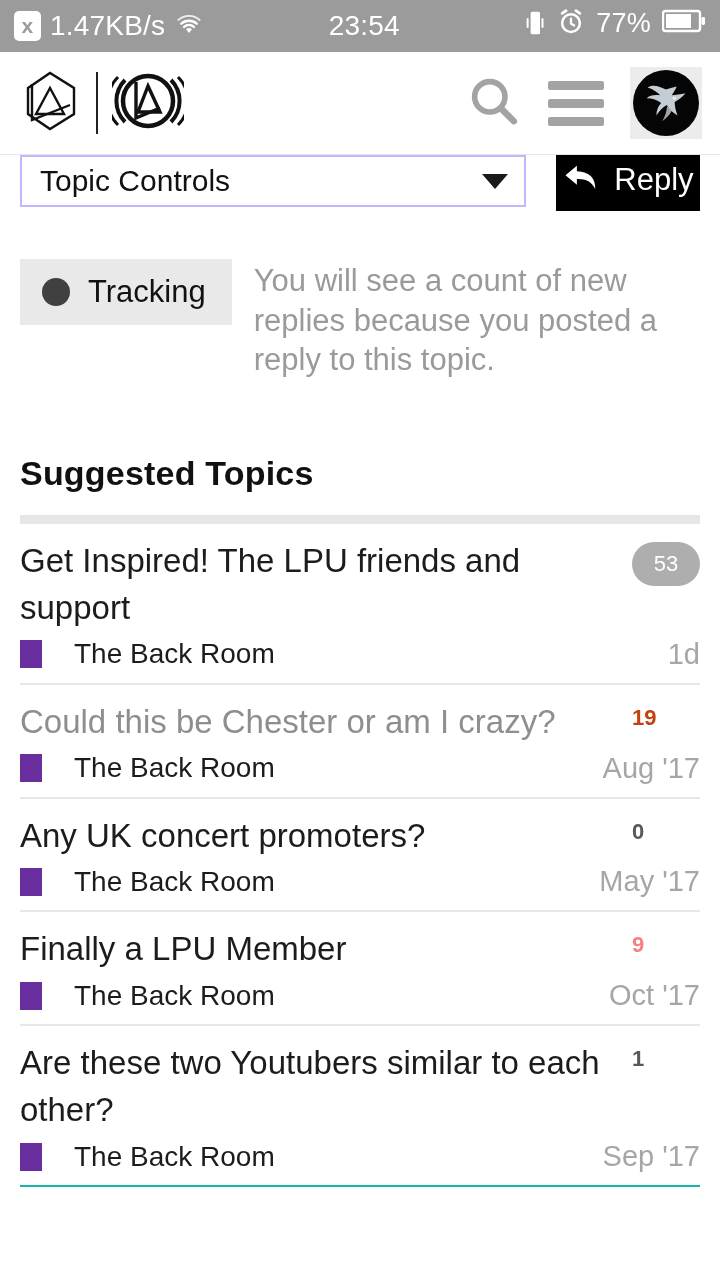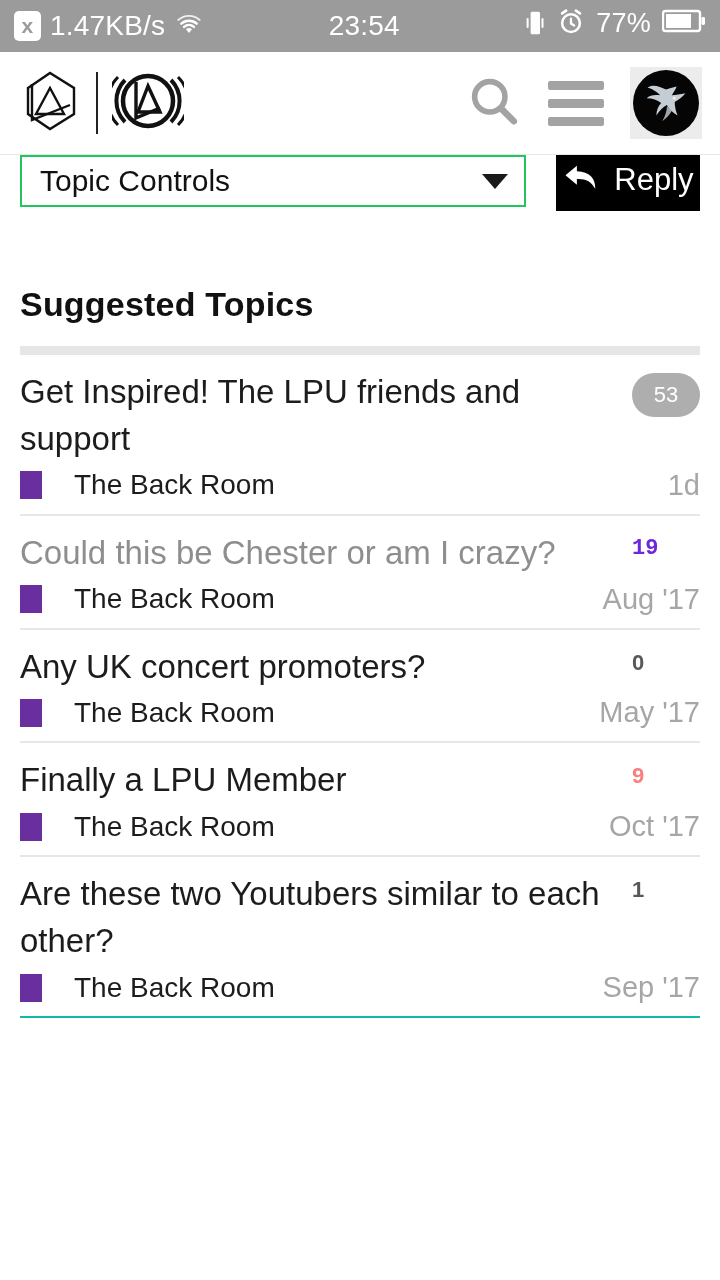--- a/index.html
+++ b/index.html
@@ -53,21 +53,21 @@
   }
 
   
   .content{ padding:0 20px; }
 
   .controls-row{
     display:flex; align-items:flex-start; gap:30px;
     margin-top:6px;
   }
   .topic-controls{
-    flex:1; height:52px; border:2px solid #22c55e; background:#fff;
+    flex:1; height:52px; border:2px solid #c4b5fd; background:#fff;
     display:flex; align-items:center; justify-content:space-between;
     padding:0 16px 0 18px; margin-top:-6px;
   }
   .topic-controls .label{ font-size:30px; color:#111; font-weight:400; }
   .caret{
     width:0; height:0; border-left:13px solid transparent;
     border-right:13px solid transparent; border-top:15px solid #1a1a1a;
   }
   .reply-btn{
     width:144px; height:62px; background:#000; color:#fff;
@@ -107,21 +107,21 @@
   .topic.visited .topic-title{ color:#8e8e8e; }
   .topic-count{
     min-width:68px; text-align:left; padding-top:6px;
     font-size:22px; font-weight:bold; color:#585858;
   }
   .topic-count.pill{
     background:#aeaeae; color:#ffffff; border-radius:22px;
     min-width:68px; height:44px; display:flex; align-items:center;
     justify-content:center; font-weight:400; padding:0 10px; margin-top:4px;
   }
-  .topic-count.hot{ color:#6d28d9;font-family:Liberation Mono, monospace; }
+  .topic-count.hot{ color:#c2410c; }
   .topic-count.warm{ color:#fa7f7f; }
 
   .topic-meta{
     display:flex; align-items:center; margin-top:6px;
   }
   .cat{ display:flex; align-items:center; gap:14px; flex:1; }
   .cat-sq{ width:22px; height:28px; background:#6a2f9e; }
   .cat-name{ font-size:28px; color:#1c1c1c;margin-left:18px; }
   .topic-age{ font-size:29px; color:#a6a6a6; }
 </style>
@@ -231,20 +231,27 @@
     <div class="reply-btn">
       <span>
         <svg width="38" height="32" viewBox="0 0 24 20" aria-hidden="true">
           <path d="M9.4 2.2 L2.2 8.2 L9.4 14.2 L9.4 10.6 C15 10.4 18.6 12 21 17 C21.2 10.2 17.4 6.2 9.4 5.8 Z" fill="#ffffff"></path>
         </svg>
       </span>
       <span class="label">Reply</span>
     </div>
   </div>
 
+  <div class="tracking-row">
+    <div class="tracking-btn">
+      <span class="track-dot"></span>
+      <span class="label">Tracking</span>
+    </div>
+    <div class="tracking-desc">You will see a count of new replies because you posted a reply to this topic.</div>
+  </div>
 
   <div class="section-title">Suggested Topics</div>
   <div class="thick-rule"></div>
 
   <div>
 
     <div class="topic">
       <div class="topic-main">
         <div class="topic-title">Get Inspired! The LPU friends and support</div>
         <div class="topic-count pill">53</div>

